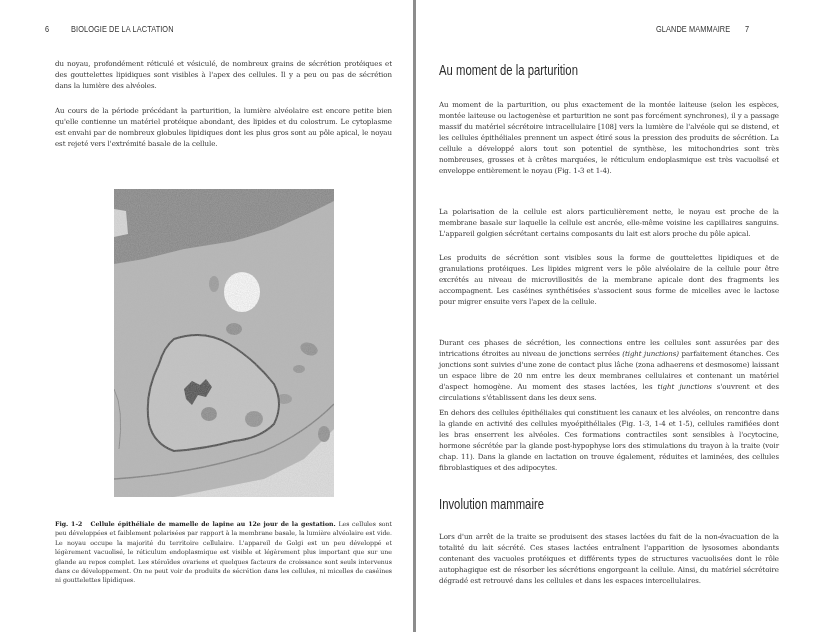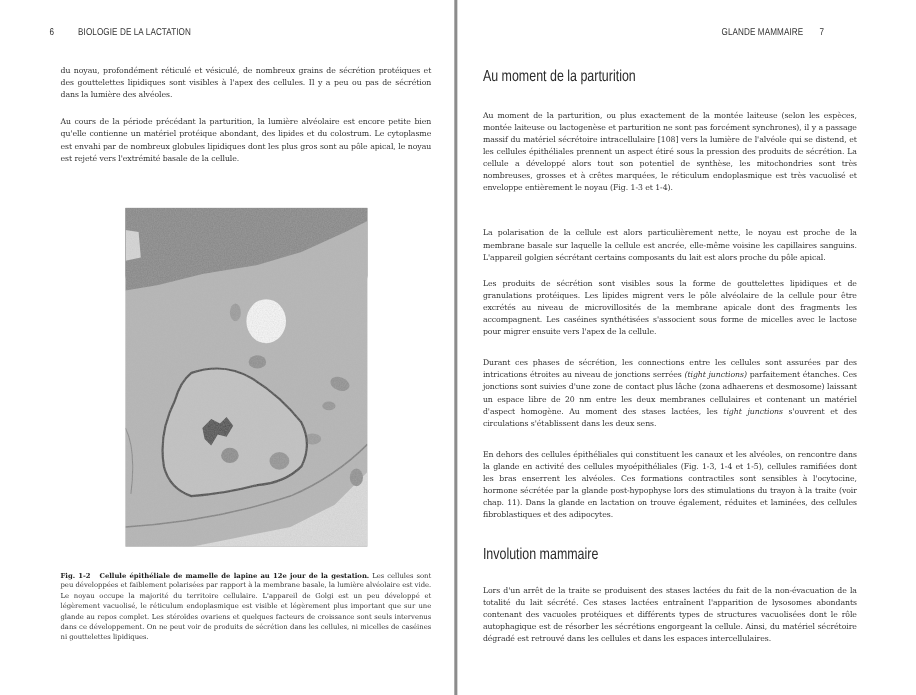--- a/index.html
+++ b/index.html
@@ -117,21 +117,21 @@
 
 <div class="page page-right pr">
   <div class="run-head pr-title">GLANDE MAMMAIRE</div>
   <div class="run-head pr-num">7</div>
 
   <div class="h2" style="top:62px;">Au moment de la parturition</div>
 
   <p class="para" style="top:100px;margin:0;">Au moment de la parturition, ou plus exactement de la montée laiteuse (selon les espèces, montée laiteuse ou lactogenèse et parturition ne sont pas forcément synchrones), il y a passage massif du matériel sécrétoire intracellulaire [108] vers la lumière de l'alvéole qui se distend, et les cellules épithéliales prennent un aspect étiré sous la pression des produits de sécrétion. La cellule a développé alors tout son potentiel de synthèse, les mitochondries sont très nombreuses, grosses et à crêtes marquées, le réticulum endoplasmique est très vacuolisé et enveloppe entièrement le noyau (Fig. 1-3 et 1-4).</p>
   <p class="para" style="top:207px;margin:0;">La polarisation de la cellule est alors particulièrement nette, le noyau est proche de la membrane basale sur laquelle la cellule est ancrée, elle-même voisine les capillaires sanguins. L'appareil golgien sécrétant certains composants du lait est alors proche du pôle apical.</p>
   <p class="para" style="top:253px;margin:0;">Les produits de sécrétion sont visibles sous la forme de gouttelettes lipidiques et de granulations protéiques. Les lipides migrent vers le pôle alvéolaire de la cellule pour être excrétés au niveau de microvillosités de la membrane apicale dont des fragments les accompagnent. Les caséines synthétisées s'associent sous forme de micelles avec le lactose pour migrer ensuite vers l'apex de la cellule.</p>
-  <p class="para" style="top:325px;margin:0;">
+  <p class="para" style="top:338px;margin:0;">
     <span>Durant ces phases de sécrétion, les connections entre les cellules sont assurées par des intrications étroites au niveau de jonctions serrées </span><em>(tight junctions)</em><span> parfaitement étanches. Ces jonctions sont suivies d'une zone de contact plus lâche (zona adhaerens et desmosome) laissant un espace libre de 20 nm entre les deux membranes cellulaires et contenant un matériel d'aspect homogène. Au moment des stases lactées, les </span><em>tight junctions</em><span> s'ouvrent et des circulations s'établissent dans les deux sens.</span>
   </p>
   <p class="para" style="top:408px;margin:0;">En dehors des cellules épithéliales qui constituent les canaux et les alvéoles, on rencontre dans la glande en activité des cellules myoépithéliales (Fig. 1-3, 1-4 et 1-5), cellules ramifiées dont les bras enserrent les alvéoles. Ces formations contractiles sont sensibles à l'ocytocine, hormone sécrétée par la glande post-hypophyse lors des stimulations du trayon à la traite (voir chap. 11). Dans la glande en lactation on trouve également, réduites et laminées, des cellules fibroblastiques et des adipocytes.</p>
 
   <div class="h2" style="top:496px;">Involution mammaire</div>
 
   <p class="para" style="top:532px;margin:0;">Lors d'un arrêt de la traite se produisent des stases lactées du fait de la non-évacuation de la totalité du lait sécrété. Ces stases lactées entraînent l'apparition de lysosomes abondants contenant des vacuoles protéiques et différents types de structures vacuolisées dont le rôle autophagique est de résorber les sécrétions engorgeant la cellule. Ainsi, du matériel sécrétoire dégradé est retrouvé dans les cellules et dans les espaces intercellulaires.</p>
 </div>
 
 </body></html>

